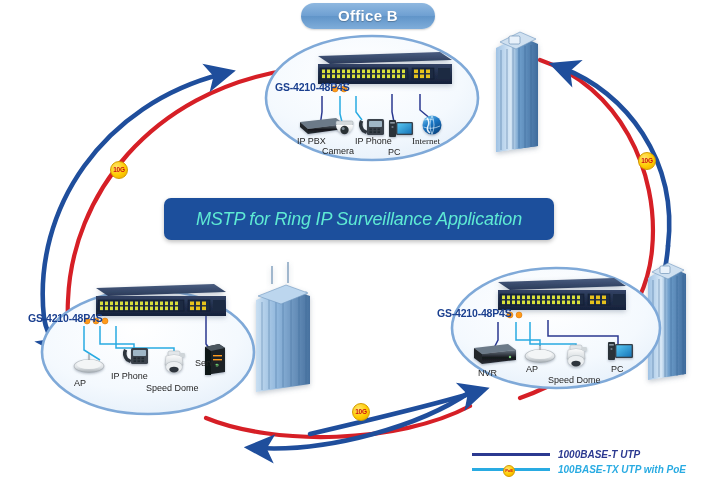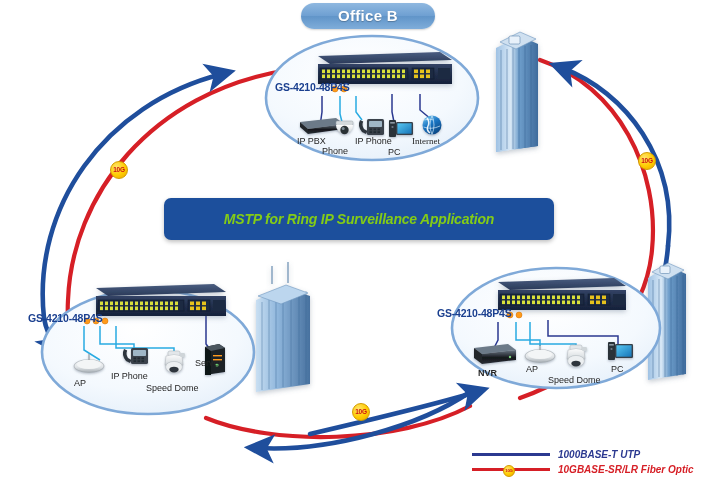--- a/index.html
+++ b/index.html
@@ -30,21 +30,21 @@
 
   
   #title-banner{
     position:absolute;left:164px;top:198px;width:390px;height:42px;
     background:#1c4f9c;
     border-radius:7px;
     display:flex;align-items:center;justify-content:center;
     box-shadow:0 2px 4px rgba(0,0,0,.25);
   }
   #title-banner span{
-    color:#84cc16;font-style:italic;font-weight:bold;font-size:14px;
+    color:#5eead4;font-style:italic;font-weight:normal;font-size:18px;
     letter-spacing:-.2px;white-space:nowrap;
   }
 
   
   .model-label{
     position:absolute;color:#1a3f8f;font-weight:bold;font-size:10.5px;
     white-space:nowrap;letter-spacing:-.2px;text-align:center;
   }
   #model-b{left:275px;top:81px;}
   #model-a{left:28px;top:312px;}
@@ -520,52 +520,52 @@
 
   <div id="title-banner">
     <span>MSTP for Ring IP Surveillance Application</span>
   </div>
 
   <div id="model-b" class="model-label">GS-4210-48P4S</div>
   <div id="model-a" class="model-label">GS-4210-48P4S</div>
   <div id="model-c" class="model-label">GS-4210-48P4S</div>
 
   <div class="dev-label" style="left:297px;top:136px;width:46px;">IP PBX</div>
-  <div class="dev-label" style="left:322px;top:146px;width:46px;">Phone</div>
+  <div class="dev-label" style="left:322px;top:146px;width:46px;">Camera</div>
   <div class="dev-label" style="left:355px;top:136px;width:46px;">IP Phone</div>
   <div class="dev-label" style="left:388px;top:147px;width:28px;">PC</div>
   <div class="dev-label" style="left:412px;top:136px;width:42px;font-family:Liberation Serif, serif;">Internet</div>
 
   <div class="dev-label" style="left:74px;top:378px;width:30px;">AP</div>
   <div class="dev-label" style="left:111px;top:371px;width:46px;">IP Phone</div>
   <div class="dev-label" style="left:146px;top:383px;width:56px;">Speed Dome</div>
   <div class="dev-label" style="left:195px;top:358px;width:40px;">Server</div>
 
-  <div class="dev-label" style="left:478px;top:368px;width:32px;font-weight:bold;">NVR</div>
+  <div class="dev-label" style="left:478px;top:368px;width:32px;">NVR</div>
   <div class="dev-label" style="left:526px;top:364px;width:28px;">AP</div>
   <div class="dev-label" style="left:548px;top:375px;width:56px;">Speed Dome</div>
   <div class="dev-label" style="left:611px;top:364px;width:26px;">PC</div>
 
   <div id="badge-left" class="badge10g">10G</div>
   <div id="badge-right" class="badge10g">10G</div>
   <div id="badge-bottom" class="badge10g">10G</div>
 
   <div id="legend">
 
     <div class="legend-row">
       <span class="legend-swatch">
         <i style="background:#2b3990;"></i>
       </span>
       <span class="legend-text" style="color:#2b3990;">1000BASE-T UTP</span>
     </div>
 
-
     <div class="legend-row">
       <span class="legend-swatch">
-        <i style="background:#d61f26;"></i>
-        <span class="legend-dot">10G</span>
+        <i style="background:#29abe2;"></i>
+        <span class="legend-dot">PoE</span>
       </span>
-      <span class="legend-text" style="color:#d61f26;">10GBASE-SR/LR Fiber Optic</span>
+      <span class="legend-text" style="color:#29abe2;">100BASE-TX UTP with PoE</span>
     </div>
 
+
   </div>
 
 </div>
 
 </body></html>

